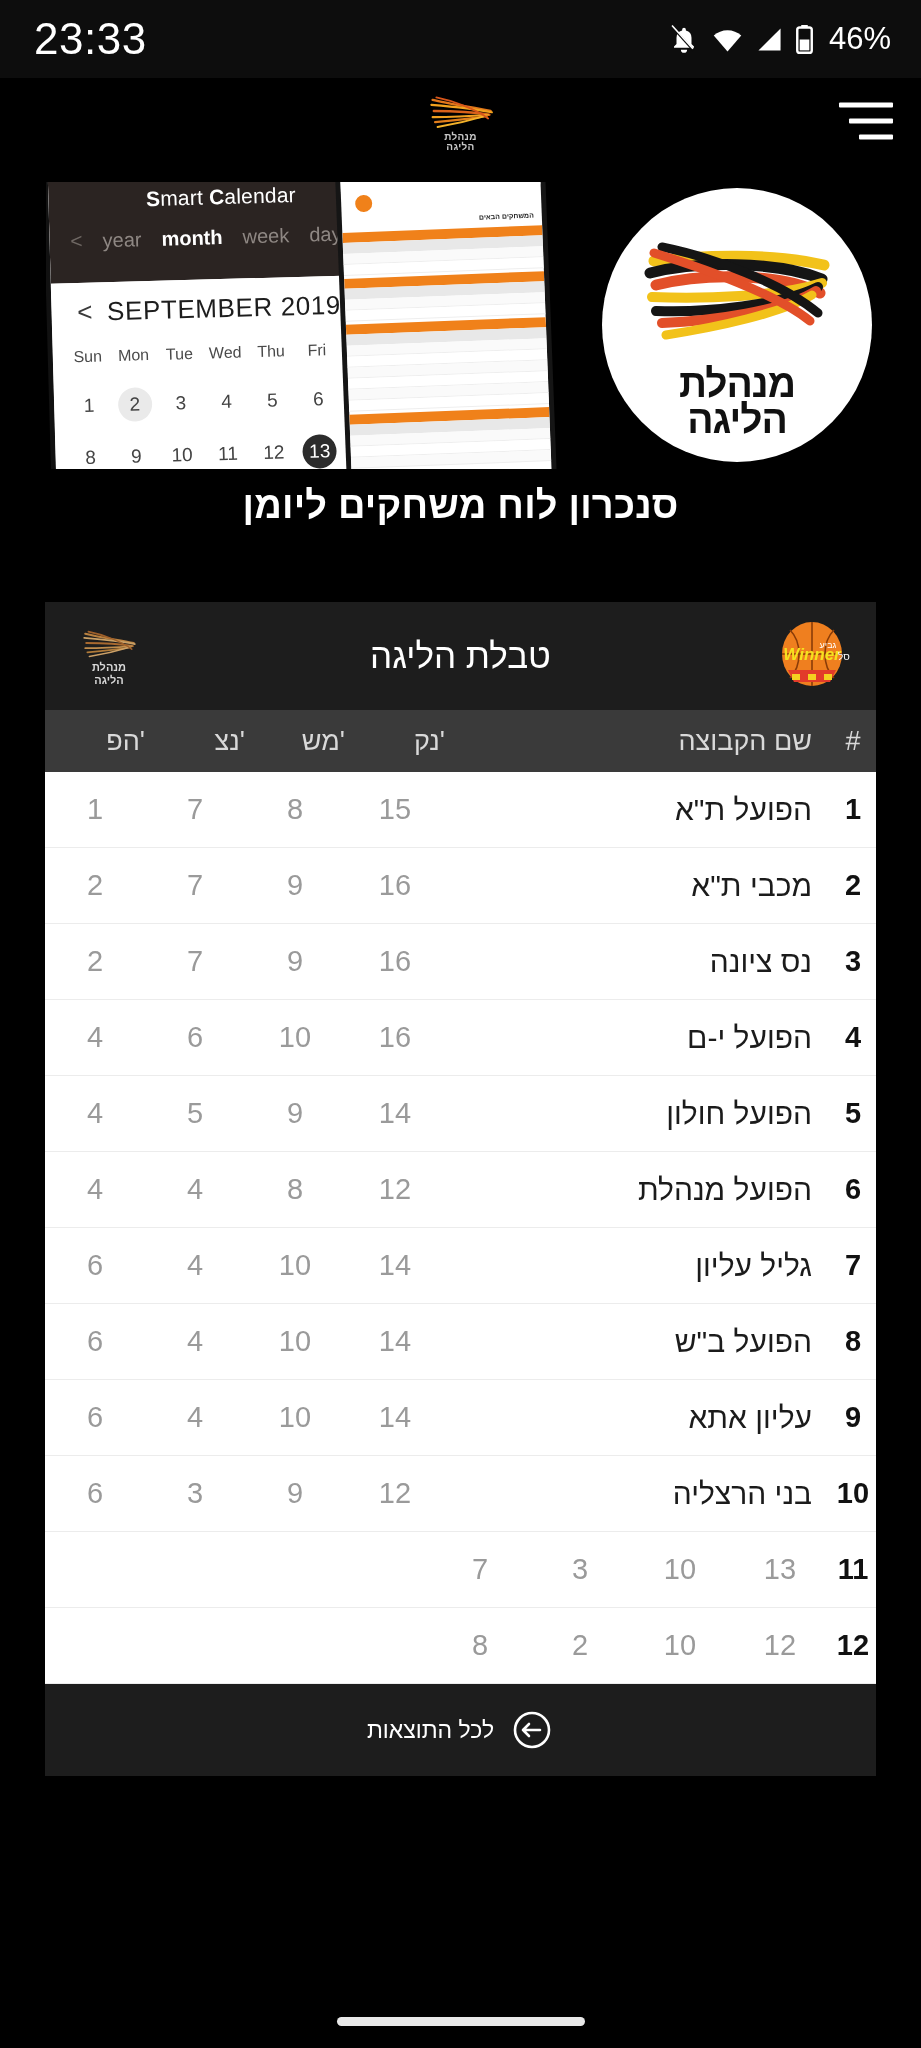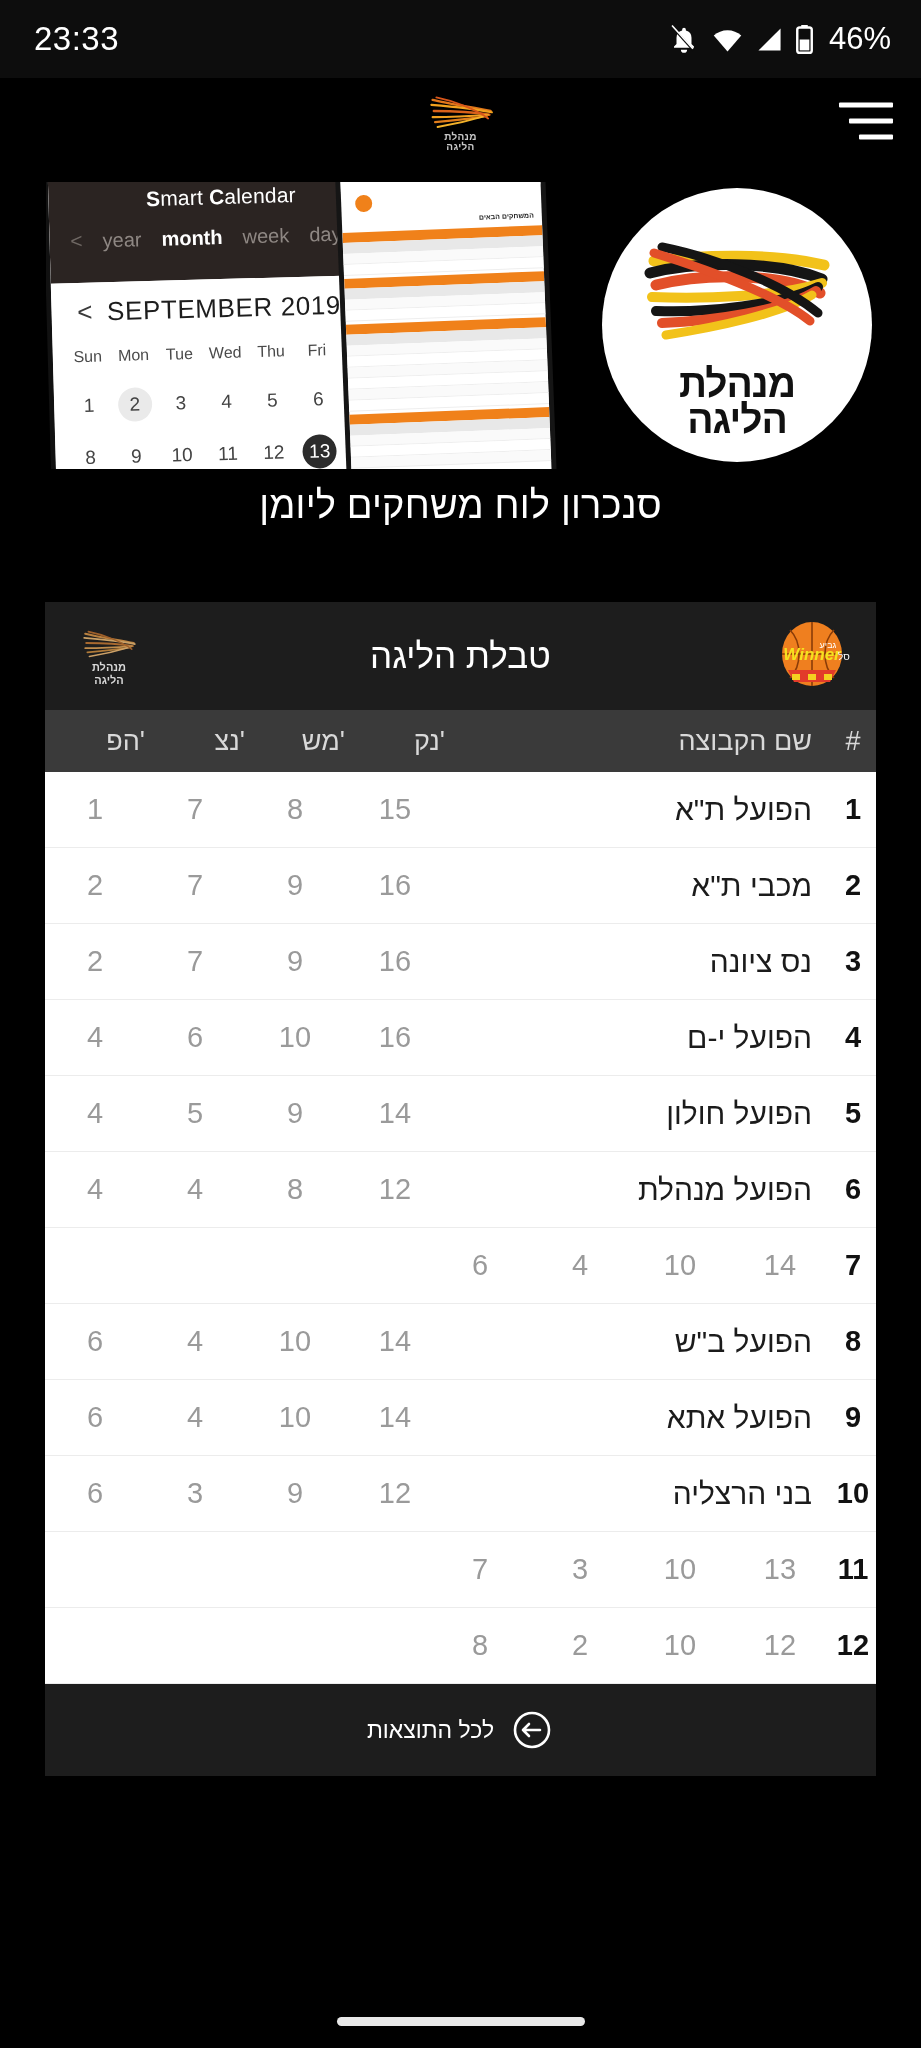--- a/index.html
+++ b/index.html
@@ -10,21 +10,21 @@
     overflow: hidden;
   }
   .phone { position: relative; width: 921px; height: 2048px; background: #000; }
 
   
   .statusbar {
     height: 78px; background: #0d0d0d; color: #fff;
     display: flex; align-items: center; justify-content: space-between;
     padding: 0 30px 0 34px;
   }
-  .sb-time { font-size: 33px; letter-spacing: .5px; font-weight: 400; }
+  .sb-time { font-size: 44px; letter-spacing: .5px; font-weight: 400; }
   .sb-right { display: flex; align-items: center; gap: 13px; }
   .sb-right svg { display: block; }
   .sb-batt { font-size: 31px; margin-left: 3px; }
 
   
   .appbar {
     height: 86px; background: #000; position: relative;
     display: flex; align-items: center; justify-content: center;
   }
   .brand { display: flex; flex-direction: column; align-items: center; justify-content: center; }
@@ -102,21 +102,21 @@
     border-radius: 50%; background: #fff;
     display: flex; flex-direction: column; align-items: center; justify-content: center;
   }
   .hero-logo svg { width: 210px; height: 150px; margin-top: 6px; }
   .hero-logo .hl-txt {
     font-size: 39px; line-height: 38px; font-weight: 900; color: #111;
     text-align: center; letter-spacing: -1px; margin-top: -2px;
   }
   .hero-caption {
     position: absolute; left: 0; right: 0; top: 320px;
-    text-align: center; color: #fff; font-size: 38px; font-weight: 400;
+    text-align: center; color: #fff; font-size: 38px; font-weight: 700;
     letter-spacing: .2px;
   }
 
   
   .card { margin: 58px 45px 0; background: #fff; overflow: hidden; }
   .card-head {
     background: #1d1d1d; height: 108px; display: flex; align-items: center;
     justify-content: space-between; padding: 0 22px;
   }
   .card-head .ch-title { color: #fff; font-size: 35px; font-weight: 400; flex: 1; text-align: center; }
@@ -395,36 +395,37 @@
         <div class="trow">
           <div class="c-rank">6</div>
           <div class="c-team">הפועל מנהלת</div>
           <div class="c-num">12</div>
           <div class="c-num">8</div>
           <div class="c-num">4</div>
           <div class="c-num">4</div>
         </div>
         <div class="trow">
           <div class="c-rank">7</div>
+          <div class="c-team">גליל עליון</div>
           <div class="c-num">14</div>
           <div class="c-num">10</div>
           <div class="c-num">4</div>
           <div class="c-num">6</div>
         </div>
         <div class="trow">
           <div class="c-rank">8</div>
           <div class="c-team">הפועל ב"ש</div>
           <div class="c-num">14</div>
           <div class="c-num">10</div>
           <div class="c-num">4</div>
           <div class="c-num">6</div>
         </div>
         <div class="trow">
           <div class="c-rank">9</div>
-          <div class="c-team">הפועל אתא</div>
+          <div class="c-team">עליון אתא</div>
           <div class="c-num">14</div>
           <div class="c-num">10</div>
           <div class="c-num">4</div>
           <div class="c-num">6</div>
         </div>
         <div class="trow">
           <div class="c-rank">10</div>
           <div class="c-team">בני הרצליה</div>
           <div class="c-num">12</div>
           <div class="c-num">9</div>

